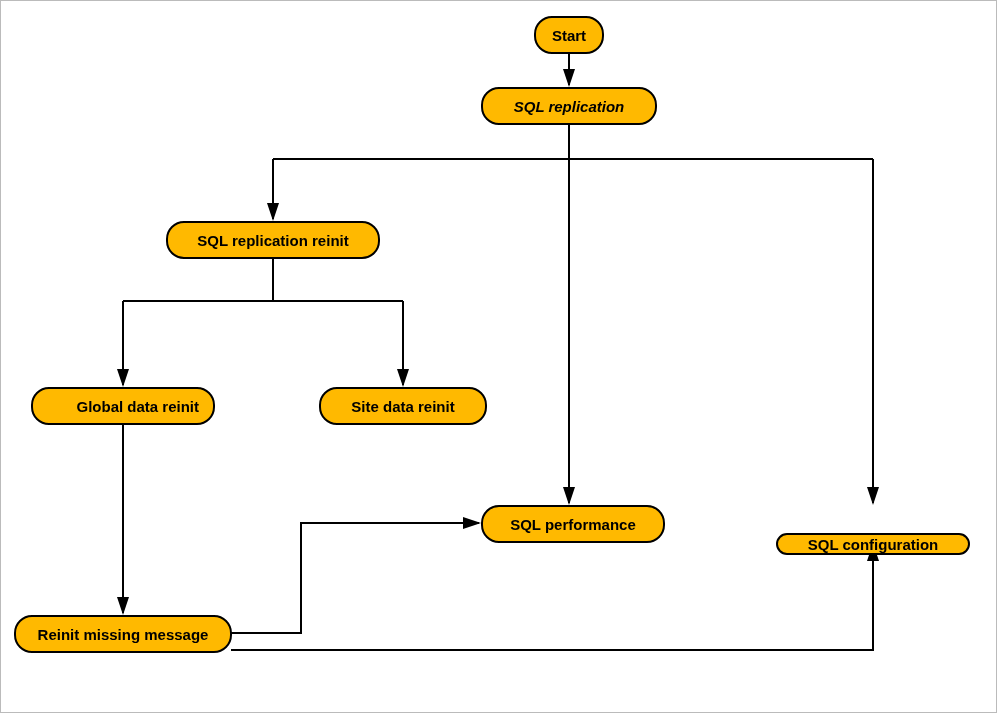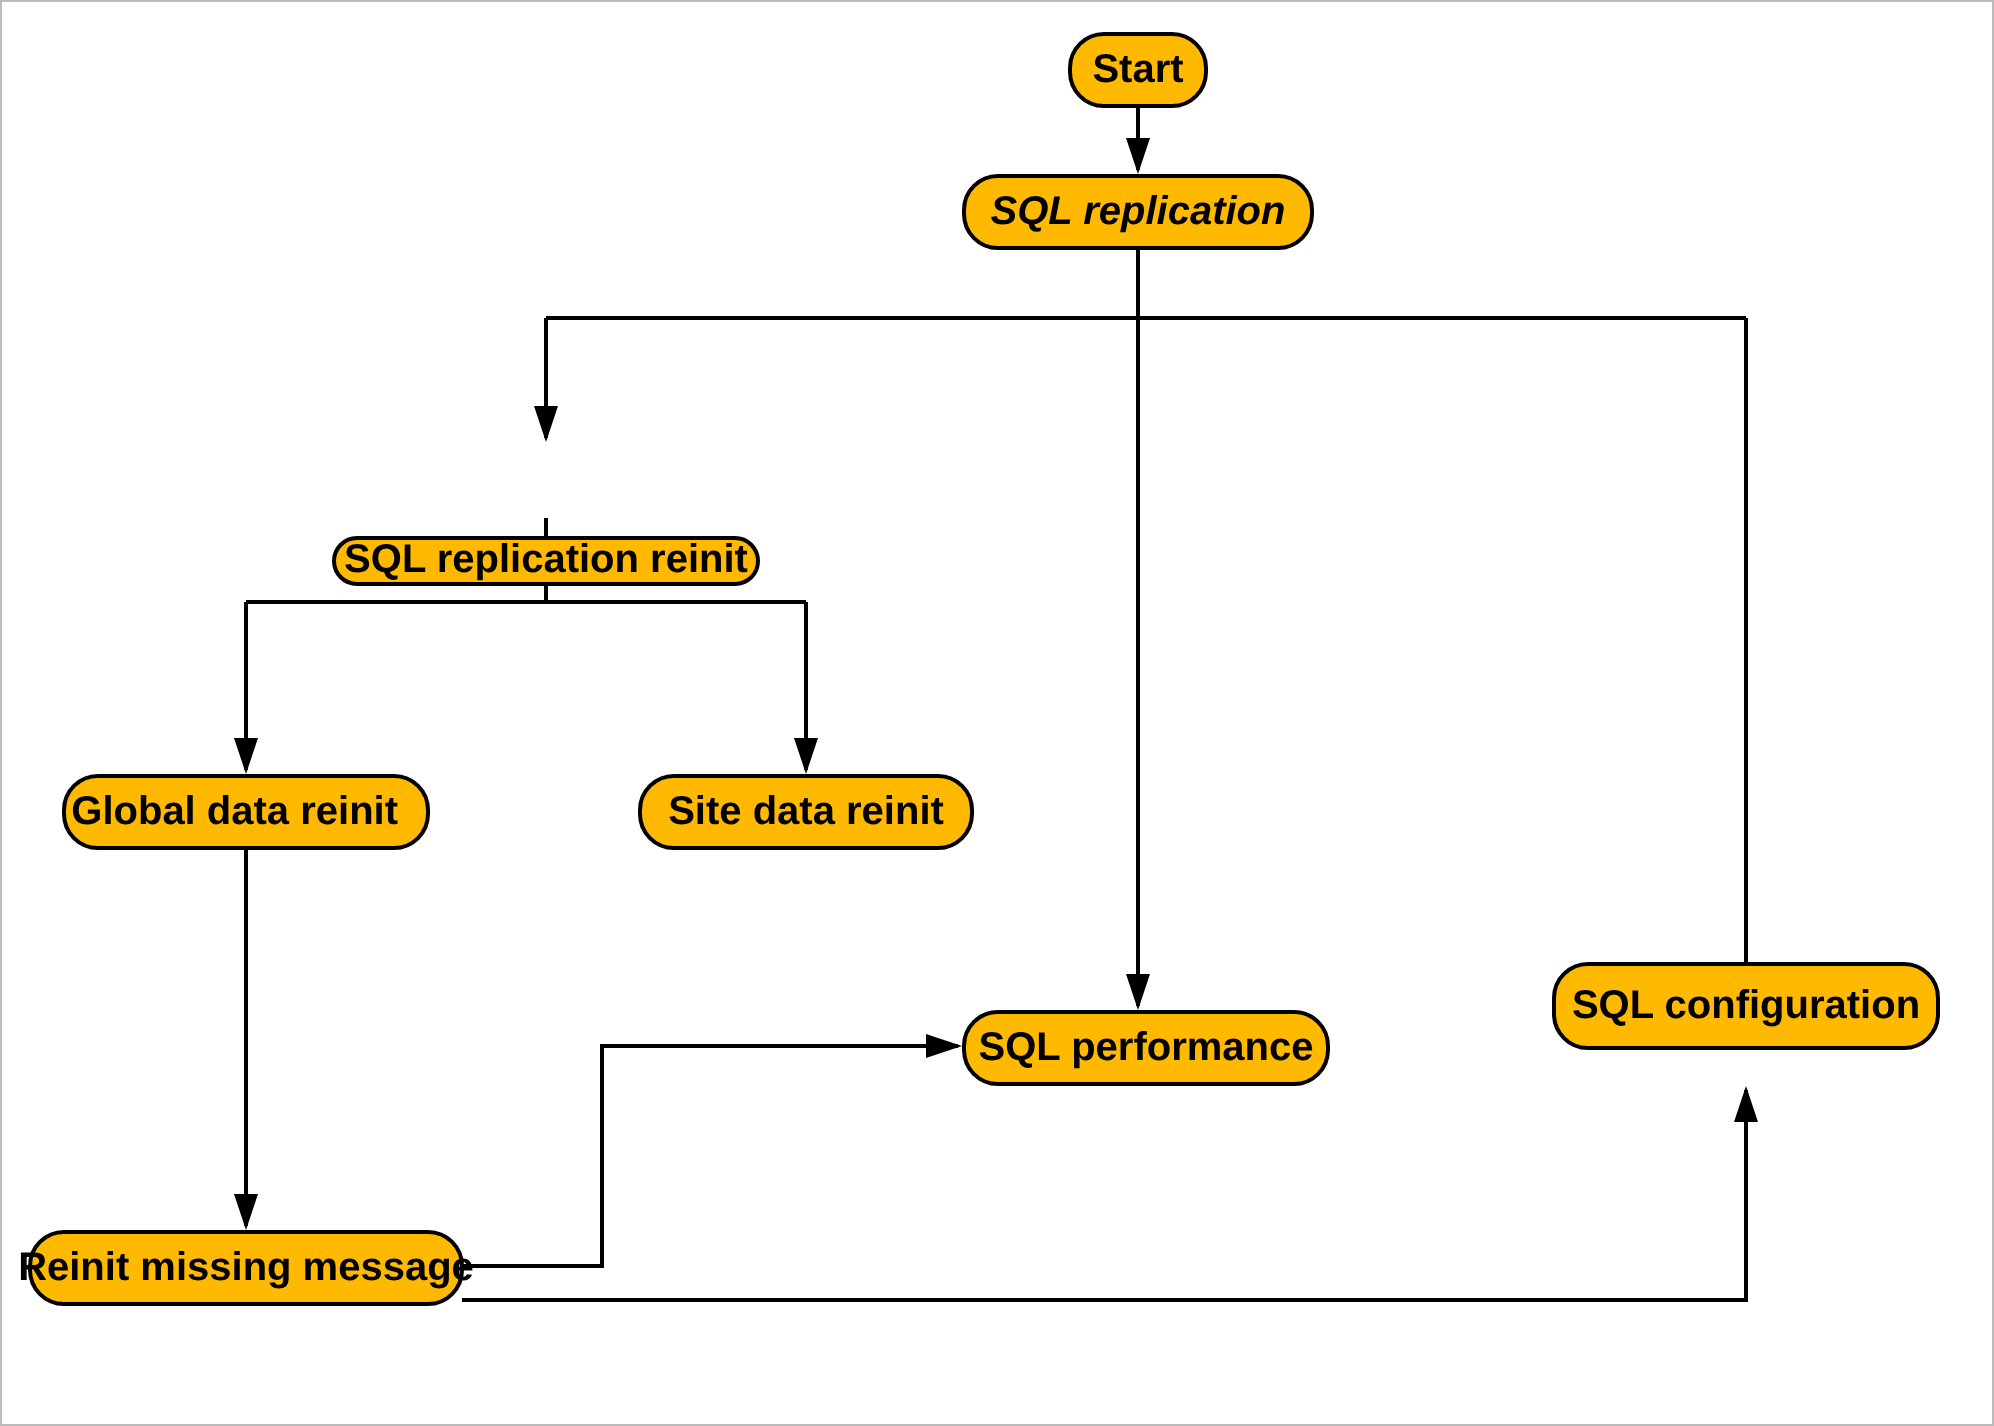--- a/index.html
+++ b/index.html
@@ -18,21 +18,21 @@
   }
   .node {
     position: absolute;
     background: #ffb900;
     border: 2px solid #000;
     border-radius: 18px;
     display: flex;
     align-items: center;
     justify-content: center;
     font-weight: 700;
-    font-size: 20px;
+    font-size: 15px;
     color: #000;
     box-sizing: border-box;
     padding: 0 14px;
     white-space: nowrap;
   }
   svg.edges {
     position: absolute;
     left: 0; top: 0;
     width: 997px;
     height: 713px;
@@ -71,37 +71,37 @@
   </svg>
 
   <div class="node" style="left:533px; top:15px; width:70px; height:38px;">
     <span>Start</span>
   </div>
 
   <div class="node" style="left:480px; top:86px; width:176px; height:38px;font-style:italic;">
     <span>SQL replication</span>
   </div>
 
-  <div class="node" style="left:165px; top:220px; width:214px; height:25px;margin-top:47px;">
+  <div class="node" style="left:165px; top:220px; width:214px; height:38px;">
     <span>SQL replication reinit</span>
   </div>
 
   <div class="node" style="left:30px; top:386px; width:184px; height:38px;justify-content:flex-end;">
     <span>Global data reinit</span>
   </div>
 
   <div class="node" style="left:318px; top:386px; width:168px; height:38px;">
     <span>Site data reinit</span>
   </div>
 
   <div class="node" style="left:13px; top:614px; width:218px; height:38px;">
     <span>Reinit missing message</span>
   </div>
 
   <div class="node" style="left:480px; top:504px; width:184px; height:38px;">
     <span>SQL performance</span>
   </div>
 
-  <div class="node" style="left:775px; top:480px; width:194px; height:44px;align-items:center;">
+  <div class="node" style="left:775px; top:532px; width:194px; height:22px;align-items:center;">
     <span>SQL configuration</span>
   </div>
 
 </div>
 
 </body></html>

